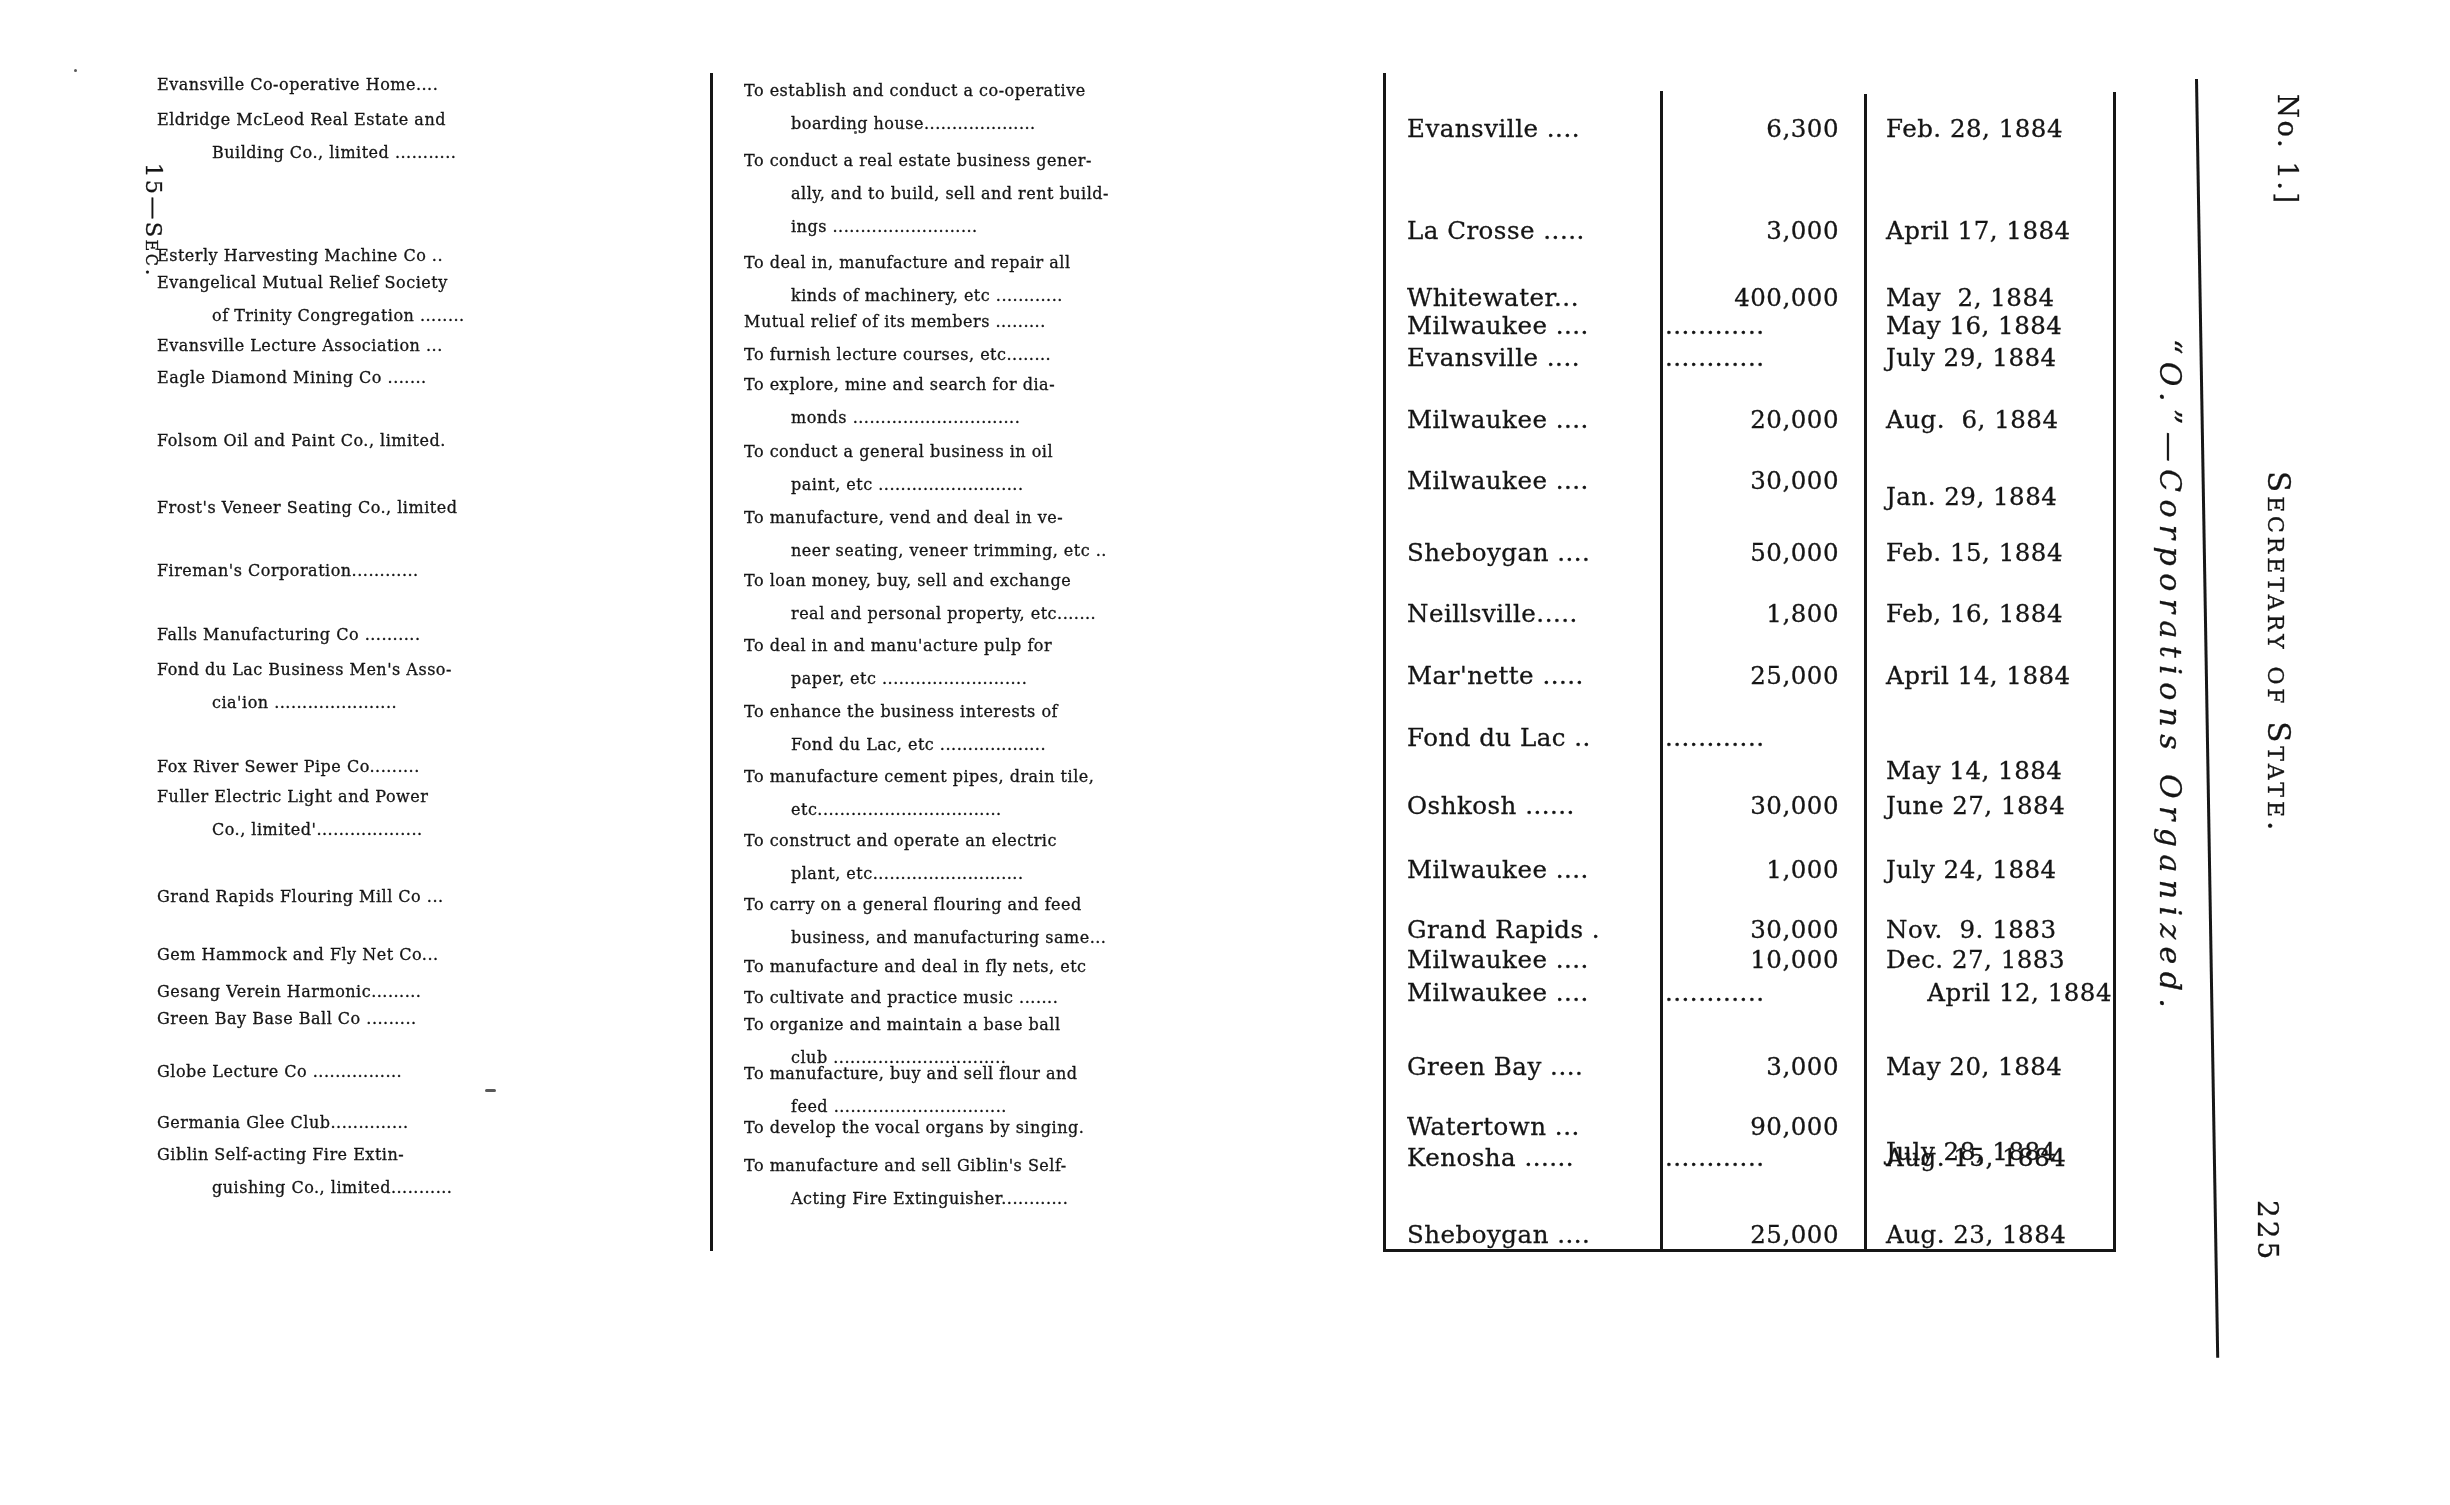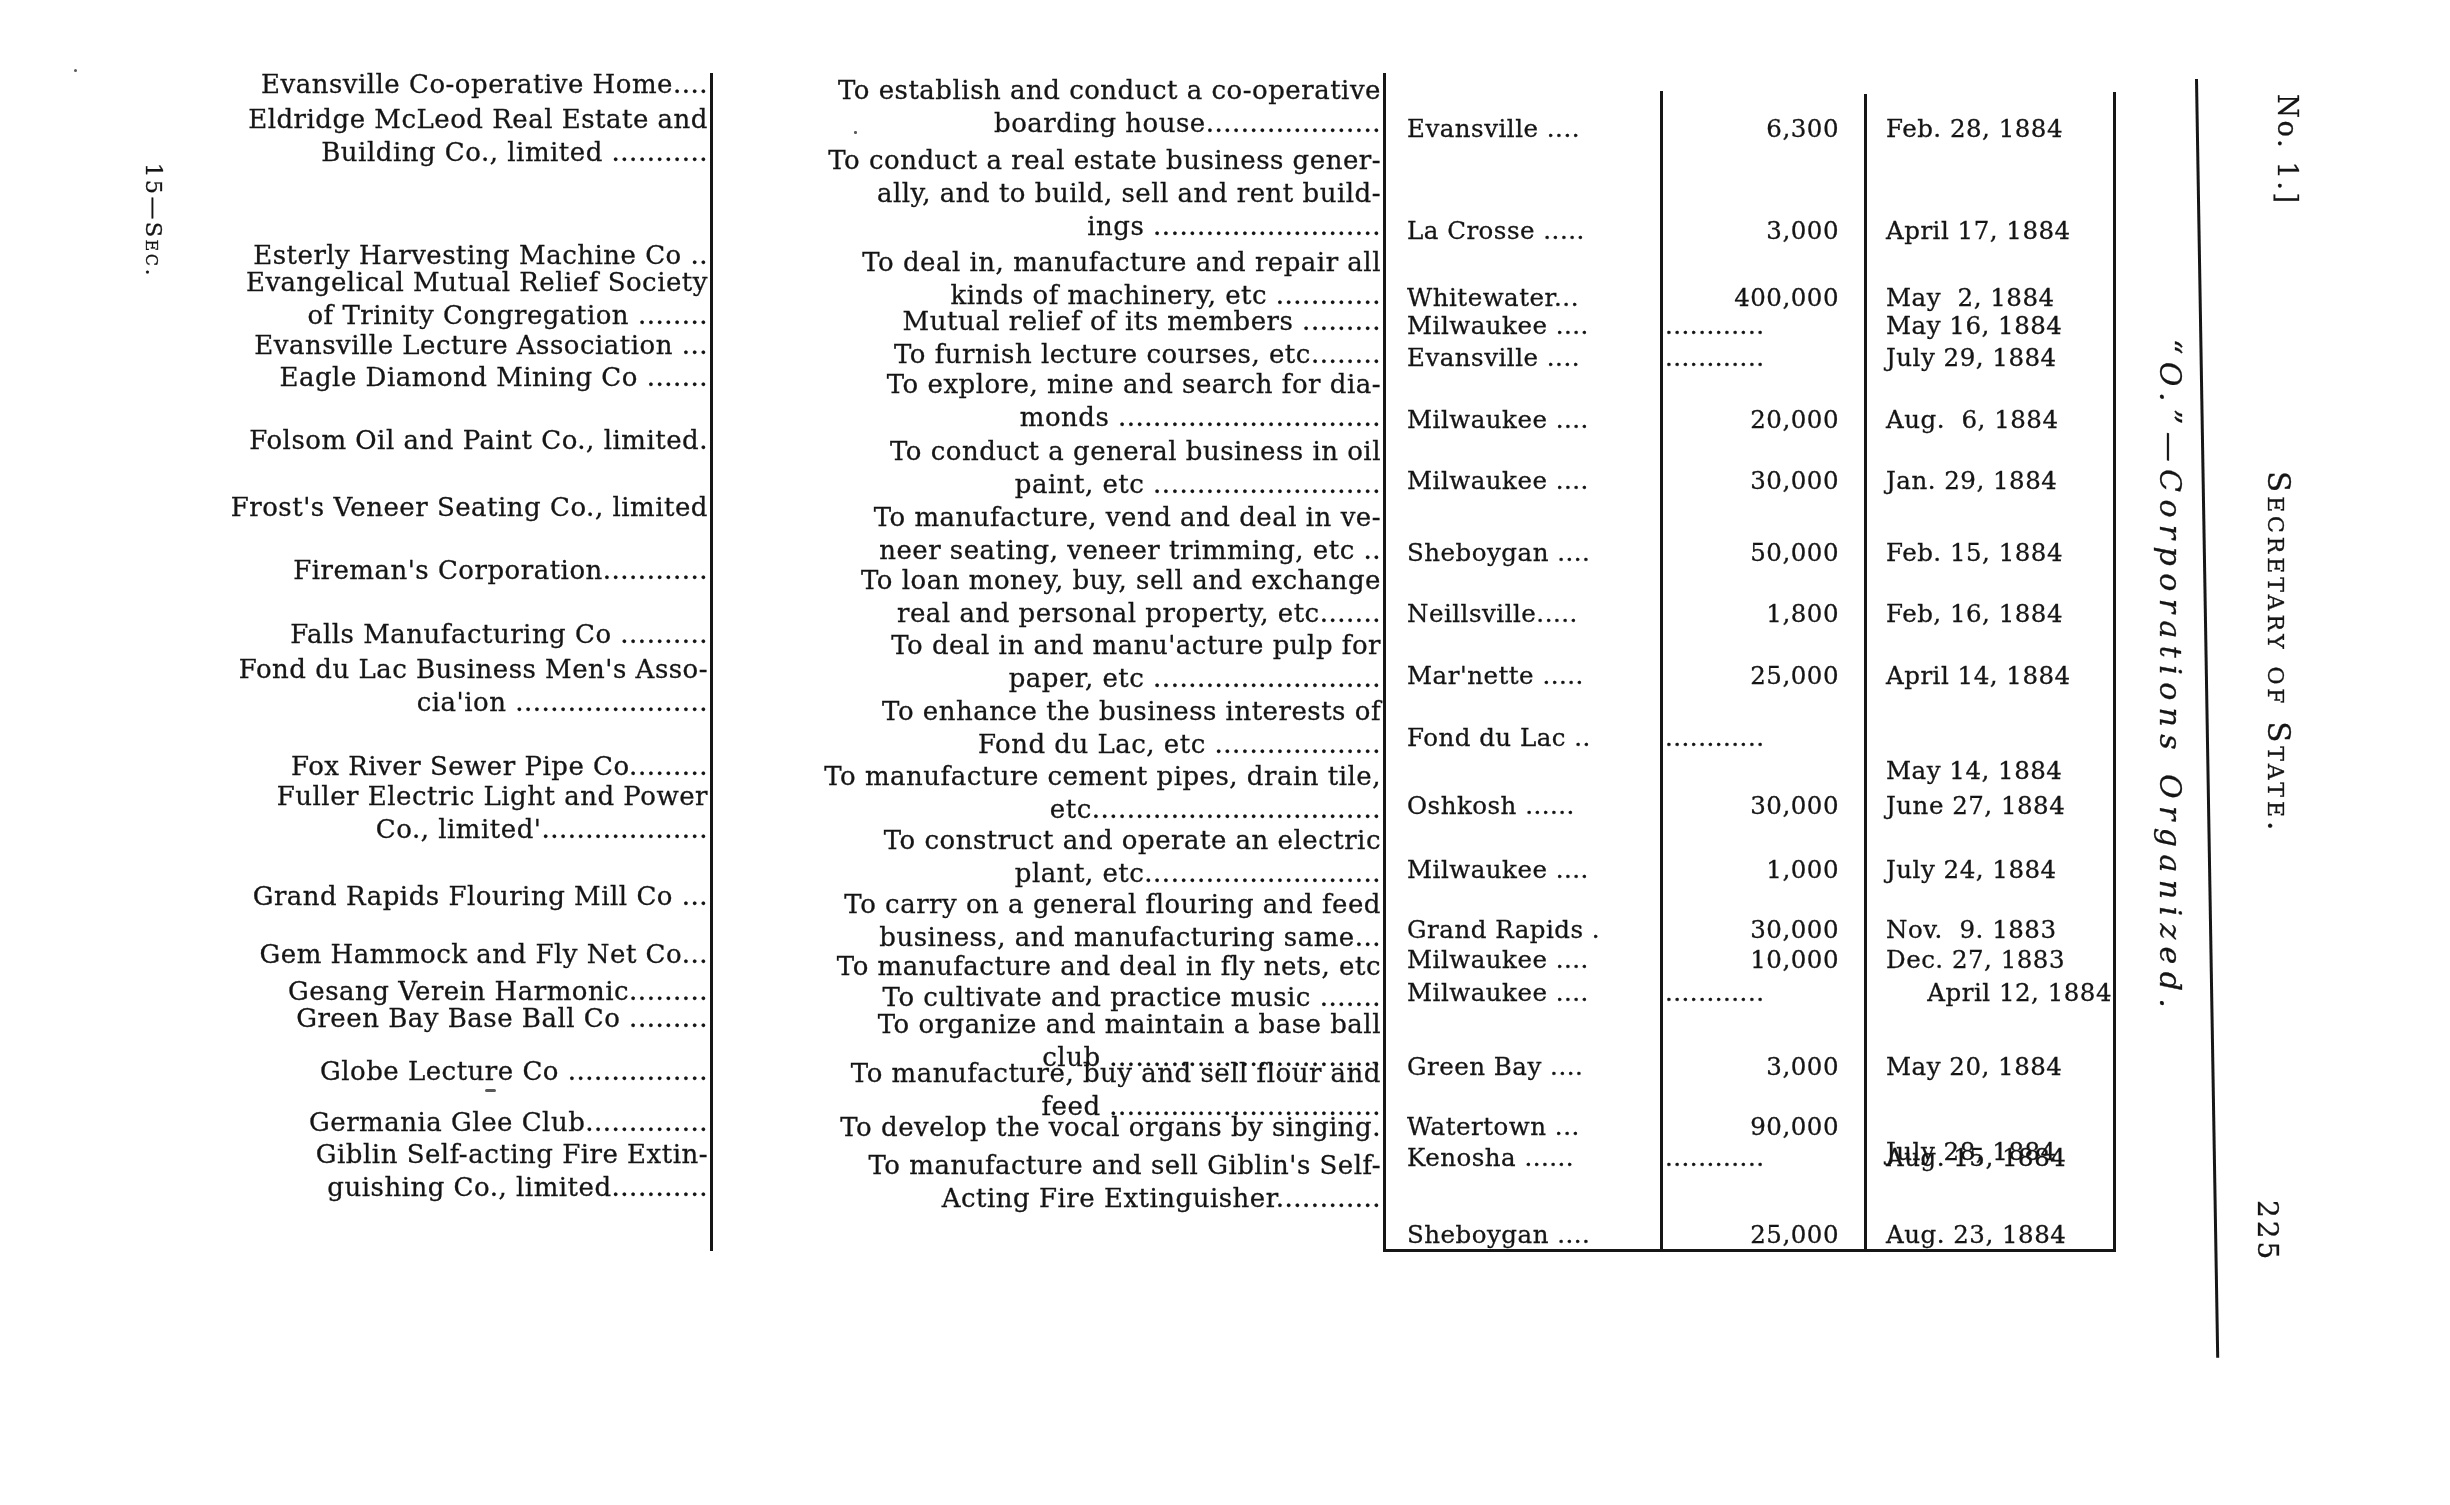--- a/index.html
+++ b/index.html
@@ -5,21 +5,21 @@
   html,body{margin:0;padding:0;background:#e8e8e6;}
   .page{
     position:relative;
     width:2499px;height:1505px;
     background:#ffffff;
     overflow:hidden;
     font-family:"DejaVu Serif","Liberation Serif",serif;
     color:#151515;
     -webkit-text-stroke:0.3px #151515;
   }
-  .block{position:absolute;font-size:26px;line-height:33px;letter-spacing:0.5px;white-space:nowrap;text-align:right;}
+  .block{position:absolute;font-size:16px;line-height:33px;letter-spacing:0.5px;white-space:nowrap;}
   .name-block{left:157px;width:551px;}
   .name-block .cont{margin-left:55px;}
   .purpose-block{left:744px;width:637px;}
   .purpose-block .cont{margin-left:47px;}
   .cell{position:absolute;font-size:24.5px;line-height:30px;letter-spacing:0.5px;white-space:pre;}
   .city{left:1407px;width:247px;overflow:hidden;}
   .amount{left:1665px;width:174px;text-align:right;}
   .amount.dots{text-align:left;width:198px;overflow:hidden;}
   .date{left:1886px;width:226px;}
   .vrule{position:absolute;width:2.5px;background:#161616;}
@@ -115,21 +115,21 @@
       <div class="cell date" style="top: 405px;">Aug.  6, 1884</div>
       <div class="block name-block" style="top: 424px;">
         <div>Folsom Oil and Paint Co., limited.</div>
       </div>
       <div class="block purpose-block" style="top: 435px;">
         <div>To  conduct  a  general  business  in oil</div>
         <div class="cont">paint, etc ..........................</div>
       </div>
       <div class="cell city" style="top: 466px;">Milwaukee ....</div>
       <div class="cell amount" style="top: 466px;">30,000</div>
-      <div class="cell date" style="top: 466px;">Jan. 29, 1884</div>
+      <div class="cell date" style="top: 482px;">Jan. 29, 1884</div>
       <div class="block name-block" style="top: 491px;">
         <div>Frost's Veneer Seating Co., limited</div>
       </div>
       <div class="block purpose-block" style="top: 501px;">
         <div>To manufacture,  vend  and  deal in ve-</div>
         <div class="cont">neer seating, veneer trimming, etc ..</div>
       </div>
       <div class="cell city" style="top: 538px;">Sheboygan ....</div>
       <div class="cell amount" style="top: 538px;">50,000</div>
       <div class="cell date" style="top: 538px;">Feb. 15, 1884</div>

